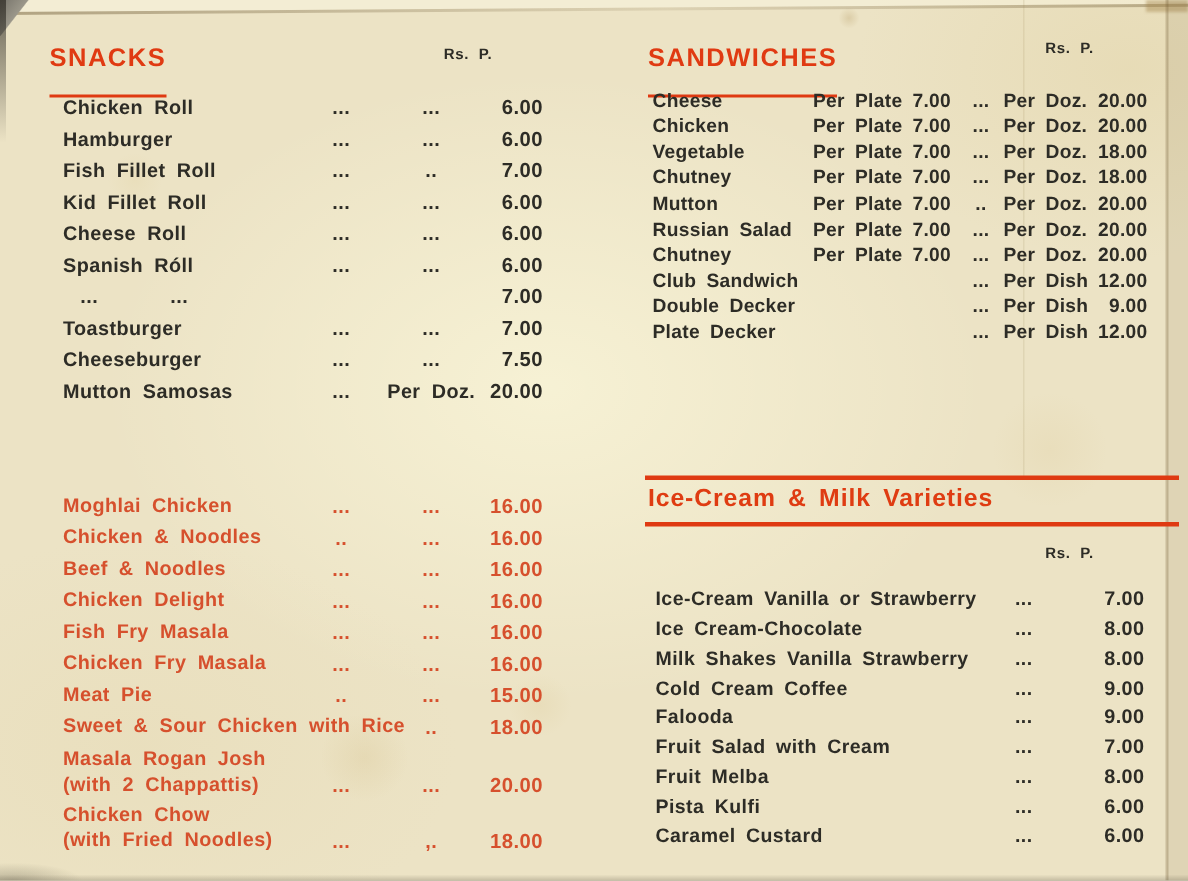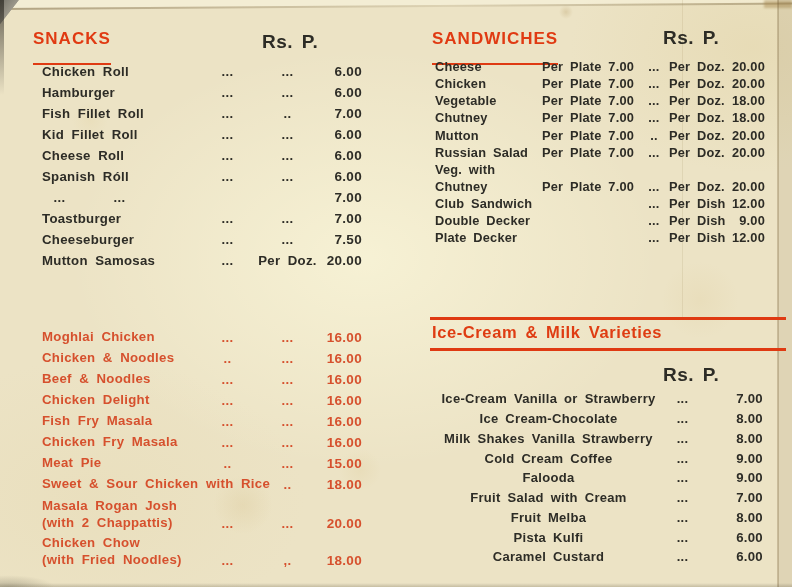--- a/index.html
+++ b/index.html
@@ -42,21 +42,21 @@
   .crease-mid { position:absolute; left:682px; top:0; width:1px; height:320px;
     background:rgba(150,125,75,0.14); }
   .edge-bottom { position:absolute; left:0; bottom:0; width:100%; height:4px;
     background:linear-gradient(0deg, rgba(60,55,40,0.22), rgba(60,55,40,0)); }
   .smudge-bl { position:absolute; left:0; bottom:0; width:55px; height:12px;
     background:radial-gradient(ellipse at 15% 100%, rgba(95,90,72,0.35), transparent 70%); }
 
   
   .sec-title { position:absolute; font-size:17px; font-weight:bold; letter-spacing:1px;
     color:#e03a12; border-bottom:2.5px solid #df3a12; padding-bottom:14px; white-space:nowrap; }
-  .rsp { position:absolute; width:100px; text-align:left; font-size:19px; font-weight:bold;
+  .rsp { position:absolute; width:100px; text-align:center; font-size:10px; font-weight:bold;
     color:#2d2c26; letter-spacing:0.5px; word-spacing:3px; white-space:nowrap; }
 
   .menu { position:absolute; }
   .mrow, .srow, .irow { display:flex; align-items:center; font-weight:bold; white-space:nowrap; }
 
   
   .mrow { min-height:21px; font-size:13.2px; color:#2d2c26; letter-spacing:0.3px; word-spacing:3.5px; }
   .mname  { width:168px; padding-left:10px; }
   .mname .l1, .mname .l2 { display:block; line-height:16.5px; }
   .mname .l2:empty { display:none; }
@@ -76,21 +76,21 @@
   .sunit { width:97px; }
   .sdots { width:30px; text-align:center; }
   .sunit2 { width:60px; }
   .sprice { flex:1; text-align:right; }
 
   
   .ic-rule { position:absolute; left:430px; width:356px; height:2.5px; background:#df3a12; }
   .ic-title { position:absolute; left:432px; top:323px; font-size:16.5px; font-weight:bold;
     color:#df3c12; letter-spacing:0.6px; word-spacing:3px; white-space:nowrap; }
   .irow { height:19.75px; font-size:13px; color:#2d2c26; letter-spacing:0.3px; word-spacing:3px; }
-  .iname { flex:1; padding-left:5px;text-align:center; }
+  .iname { flex:1; padding-left:5px; }
   .idots { width:45px; text-align:center; }
   .iprice { width:58px; text-align:right; font-size:13.2px; }
 </style>
 </head>
 <body>
 
 <div class="card">
 
   <div class="stains"></div>
   <div class="top-strip"></div>
@@ -329,27 +329,20 @@
       </div>
 
       <div class="srow">
         <span class="sname">Russian Salad</span>
         <span class="sunit">Per Plate 7.00</span>
         <span class="sdots">...</span>
         <span class="sunit2">Per Doz.</span>
         <span class="sprice">20.00</span>
       </div>
 
-      <div class="srow">
-        <span class="sname">Veg. with</span>
-        <span class="sunit"></span>
-        <span class="sdots"></span>
-        <span class="sunit2"></span>
-        <span class="sprice"></span>
-      </div>
 
       <div class="srow">
         <span class="sname">Chutney</span>
         <span class="sunit">Per Plate 7.00</span>
         <span class="sdots">...</span>
         <span class="sunit2">Per Doz.</span>
         <span class="sprice">20.00</span>
       </div>
 
       <div class="srow">

